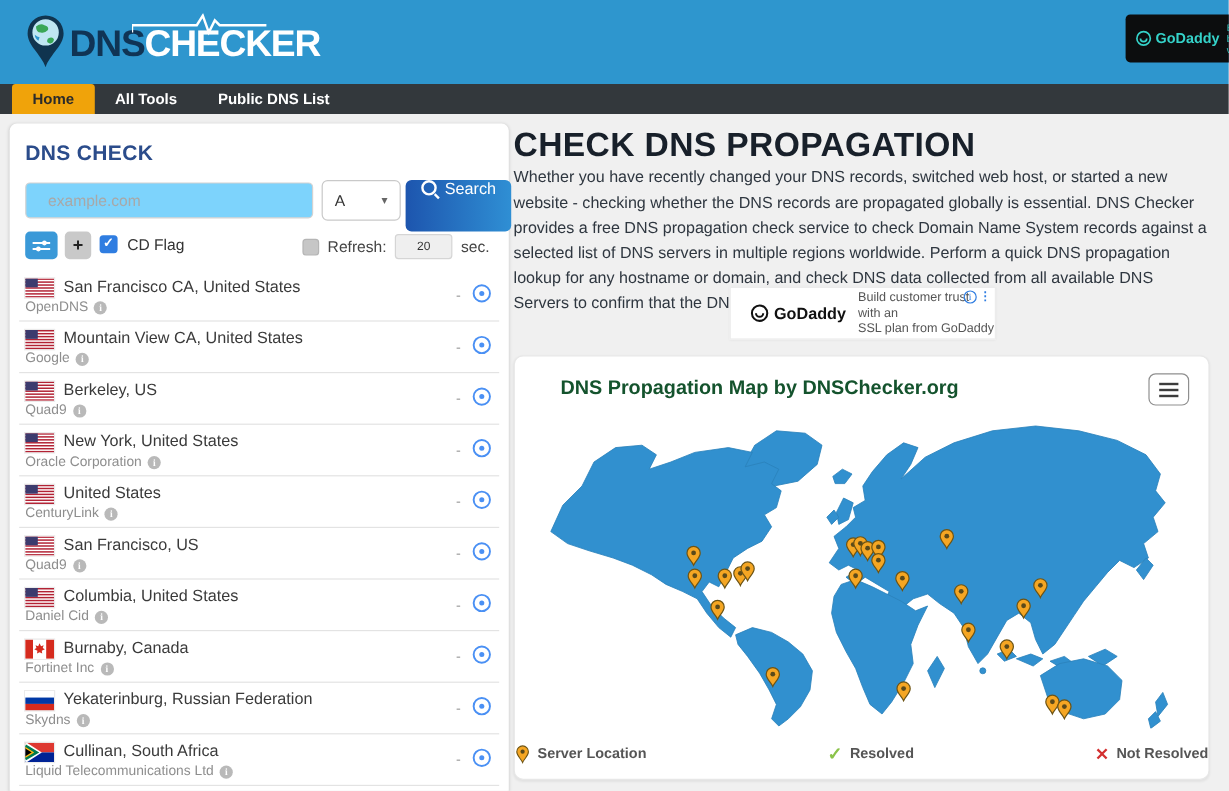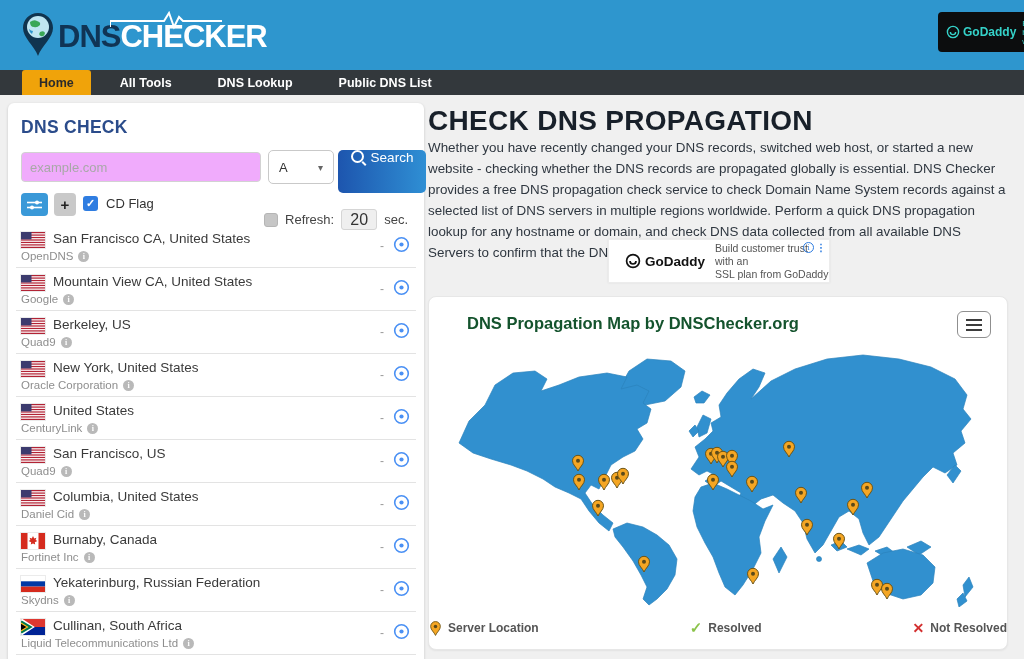--- a/index.html
+++ b/index.html
@@ -16,50 +16,50 @@
   .logo-checker { color:#ffffff; }
   .logo-ekg { position:absolute; left:52px; top:-4px; pointer-events:none; }
 
   .header-ad { position:absolute; left:938px; top:12px; width:100px; height:40px; background:#0c0d0e; border-radius:4px;
     display:flex; align-items:center; padding-left:8px; overflow:hidden; }
   .ha-brand { color:#35d2c9; font-weight:bold; font-size:12px; display:flex; align-items:center; gap:3px; }
   .ha-lines { margin-left:6px; color:#35d2c9; font-size:8px; line-height:9px; }
 
   
   .nav { position:absolute; top:70px; left:0; width:1024px; height:25px; background:#33383c; display:flex; align-items:stretch; padding-left:10px; }
-  .nav-tab { display:flex; align-items:center; padding:0 17px; color:#fff; font-size:12.5px; font-weight:bold; cursor:pointer;margin-left:12px; }
+  .nav-tab { display:flex; align-items:center; padding:0 17px; color:#fff; font-size:12.5px; font-weight:bold; cursor:pointer; }
   .nav-tab.active { background:#f0a30a; color:#2b2b2b; border-radius:3px 3px 0 0; }
 
   
   .left-card { position:absolute; left:8px; top:103px; width:416px; height:600px; background:#fff; border-radius:6px;
     box-shadow:0 1px 3px rgba(0,0,0,.18); padding:14px 8px 0 8px; }
   .panel-title { color:#2b4c8b; font-size:17.5px; font-weight:bold; letter-spacing:.3px; margin-left:5px; }
   .search-row { position:relative; height:34px; margin-top:12px; }
-  .domain-input { position:absolute; left:5px; top:2px; width:240px; height:30px; background:#f0abfc; border:1px solid #d2d2d2;
-    border-radius:4px; padding:0 8px; font-size:13px; color:#555; font-family:"Liberation Sans", sans-serif; }
+  .domain-input { position:absolute; left:5px; top:2px; width:240px; height:30px; background:#7dd3fc; border:1px solid #d2d2d2;
+    border-radius:4px; padding:0 18px; font-size:13px; color:#555; font-family:"Liberation Sans", sans-serif; }
   .domain-input::placeholder { color:#a8a8a8; }
   .type-select { position:absolute; left:252px; top:0; width:66px; height:34px; background:#fff; border:1px solid #c9c9c9;
     border-radius:5px; display:flex; align-items:center; justify-content:space-between; padding:0 10px; font-size:13px; color:#333; cursor:pointer; }
   .chev { color:#666; font-size:10px; }
   .search-btn { position:absolute; left:322px; top:0; width:88px; height:43px; border:none; border-radius:5px;
     background:linear-gradient(90deg,#1d55ae,#2f8fd4); color:#fff; font-size:13.5px; display:flex; justify-content:center; gap:7px; cursor:pointer; font-family:Liberation Sans, sans-serif; }
   .mag { width:13px; height:13px; border:2px solid #fff; border-radius:50%; position:relative; display:inline-block; }
   .mag::after { content:""; position:absolute; width:2px; height:5px; background:#fff; transform:rotate(-45deg); left:10px; top:9px; }
 
   .options-row { position:relative; height:24px; margin-top:9px; }
   .opt-btn { position:absolute; top:0; height:23px; border:none; border-radius:4px; display:flex; align-items:center; justify-content:center; cursor:pointer; }
   .sliders-btn { left:5px; width:27px; background:#3a99d8; }
   .plus-btn { left:38px; width:22px; background:#c9c9c9; color:#222; font-size:15px; font-weight:bold; }
   .cb { width:15px; height:15px; border-radius:3px; display:inline-block; }
   .cb-checked { background:#2f7de1; color:#fff; font-size:11px; text-align:center; line-height:15px; font-weight:bold; }
   .cdflag-wrap { position:absolute; left:67px; top:3px; display:flex; align-items:center; gap:8px; font-size:13px; color:#333; }
-  .refresh-wrap { position:absolute; right:8px; top:16px; display:flex; align-items:center; gap:7px; font-size:13px; color:#444; }
+  .refresh-wrap { position:absolute; right:8px; top:2px; display:flex; align-items:center; gap:7px; font-size:13px; color:#444; }
   .cb-unchecked { background:#c6c6c6; border:1px solid #b5b5b5; width:14px; height:14px; }
-  .refresh-input { width:36px; height:21px; background:#efefef; border:1px solid #d5d5d5; border-radius:3px; text-align:center;
-    font-size:16px; color:#333; font-family:"Liberation Sans", sans-serif; }
+  .refresh-input { width:48px; height:21px; background:#efefef; border:1px solid #d5d5d5; border-radius:3px; text-align:center;
+    font-size:10px; color:#333; font-family:"Liberation Sans", sans-serif; }
 
   .server-list { margin-top:8px; }
   .server-row { position:relative; height:43px; border-bottom:1px solid #e3e3e3; }
   .srv-flag { position:absolute; left:5px; top:7px; width:24px; height:16px; box-shadow:0 0 0 1px rgba(0,0,0,.08); }
   .srv-loc { position:absolute; left:37px; top:6px; font-size:13.5px; color:#3a3a3a; }
   .srv-provider { position:absolute; left:5px; top:25px; font-size:11.5px; color:#8e8e8e; display:flex; align-items:center; gap:5px; }
   .info-ic { width:11px; height:11px; border-radius:50%; background:#b9b9b9; color:#fff; font-size:8px; font-weight:bold;
     display:inline-flex; align-items:center; justify-content:center; font-family:"Liberation Serif", serif; }
   .srv-result { position:absolute; right:32px; top:14px; font-size:12px; color:#9a9a9a; }
   .srv-spin { position:absolute; right:6px; top:11px; }
@@ -123,21 +123,20 @@
         <span>B</span><br>
         <span>b</span><br>
         <span>w</span>
       </span>
     </div>
   </div>
 
   <div class="nav">
     <div class="nav-tab active">Home</div>
     <div class="nav-tab">All Tools</div>
-    <div class="nav-tab">DNS Lookup</div>
     <div class="nav-tab">Public DNS List</div>
   </div>
 
   <div class="left-card">
     <div class="panel-title">DNS CHECK</div>
 
     <div class="search-row">
       <input class="domain-input" type="text" placeholder="example.com" style="">
       <div class="type-select">
         <span>A</span>

